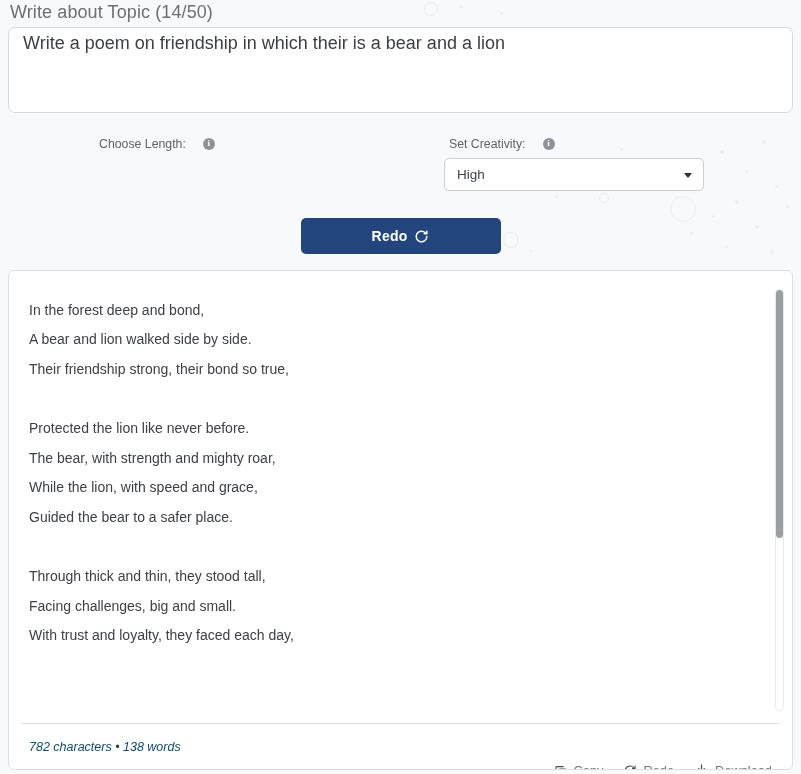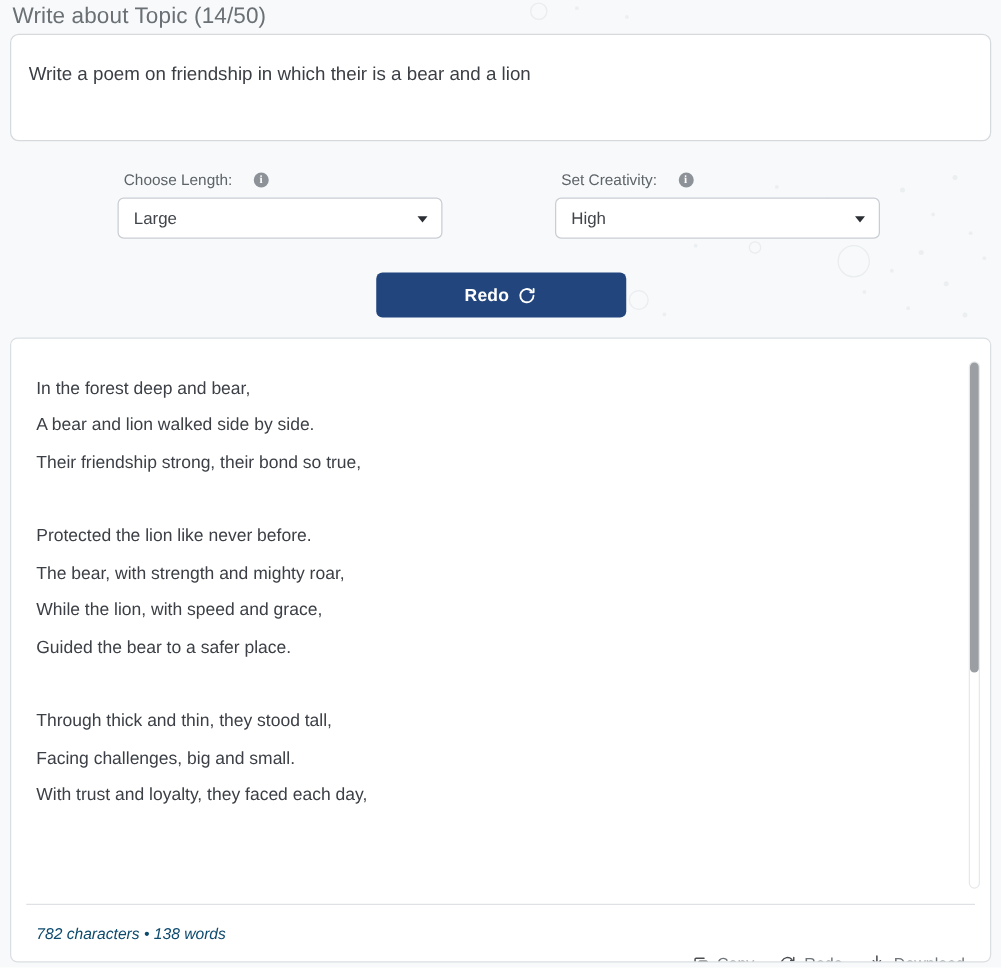--- a/index.html
+++ b/index.html
@@ -49,22 +49,22 @@
     color: #6b7075;
     padding: 2px 2px 4px 2px;
     letter-spacing: .1px;
   }
 
   .topic-box {
     height: 86px;
     background: #ffffff;
     border: 1px solid #d7dadd;
     border-radius: 7px;
-    padding: 22px 14px;
-    font-size: 15px;
+    padding: 4px 14px;
+    font-size: 18px;
     color: #3b3f44;
     line-height: 1.3;
     overflow: hidden;
   }
 
   
   .controls-row {
     display: flex;
     margin-top: 24px;
     padding-left: 86px;
@@ -281,24 +281,20 @@
 
   <div class="topic-box">Write a poem on friendship in which their is a bear and a lion</div>
 
   <div class="controls-row">
 
     <div class="control-group">
       <div class="control-label">
         <span>Choose Length:</span>
         <span class="info-icon">i</span>
       </div>
-      <div class="select-box">
-        <span>Large</span>
-        <span class="caret"></span>
-      </div>
     </div>
 
     <div class="control-group">
       <div class="control-label">
         <span>Set Creativity:</span>
         <span class="info-icon">i</span>
       </div>
       <div class="select-box">
         <span>High</span>
         <span class="caret"></span>
@@ -318,21 +314,21 @@
       </span>
     </button>
   </div>
 
 </div>
 
 <div class="output-panel">
 
   <div class="output-body">
     <div>
-      <div class="poem-line">In the forest deep and bear,</div>
+      <div class="poem-line">In the forest deep and bond,</div>
       <div class="poem-line">A bear and lion walked side by side.</div>
       <div class="poem-line">Their friendship strong, their bond so true,</div>
       <div class="poem-line blank"></div>
       <div class="poem-line">Protected the lion like never before.</div>
       <div class="poem-line">The bear, with strength and mighty roar,</div>
       <div class="poem-line">While the lion, with speed and grace,</div>
       <div class="poem-line">Guided the bear to a safer place.</div>
       <div class="poem-line blank"></div>
       <div class="poem-line">Through thick and thin, they stood tall,</div>
       <div class="poem-line">Facing challenges, big and small.</div>

